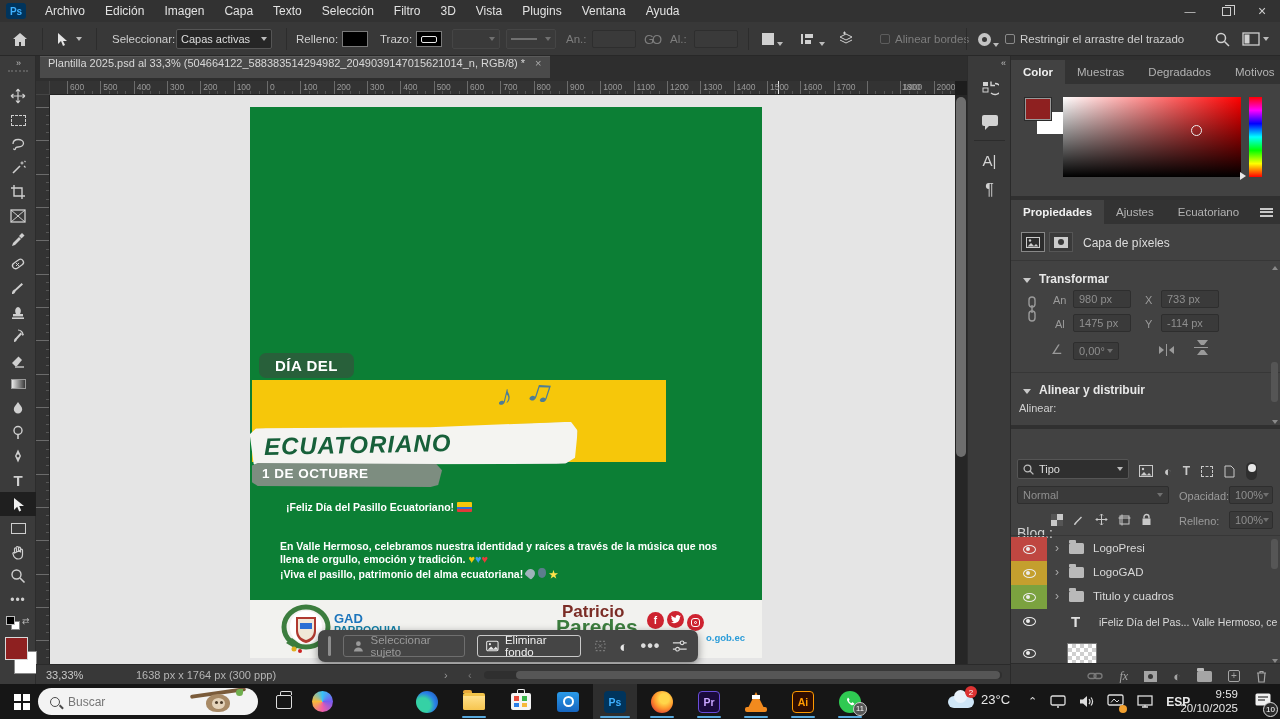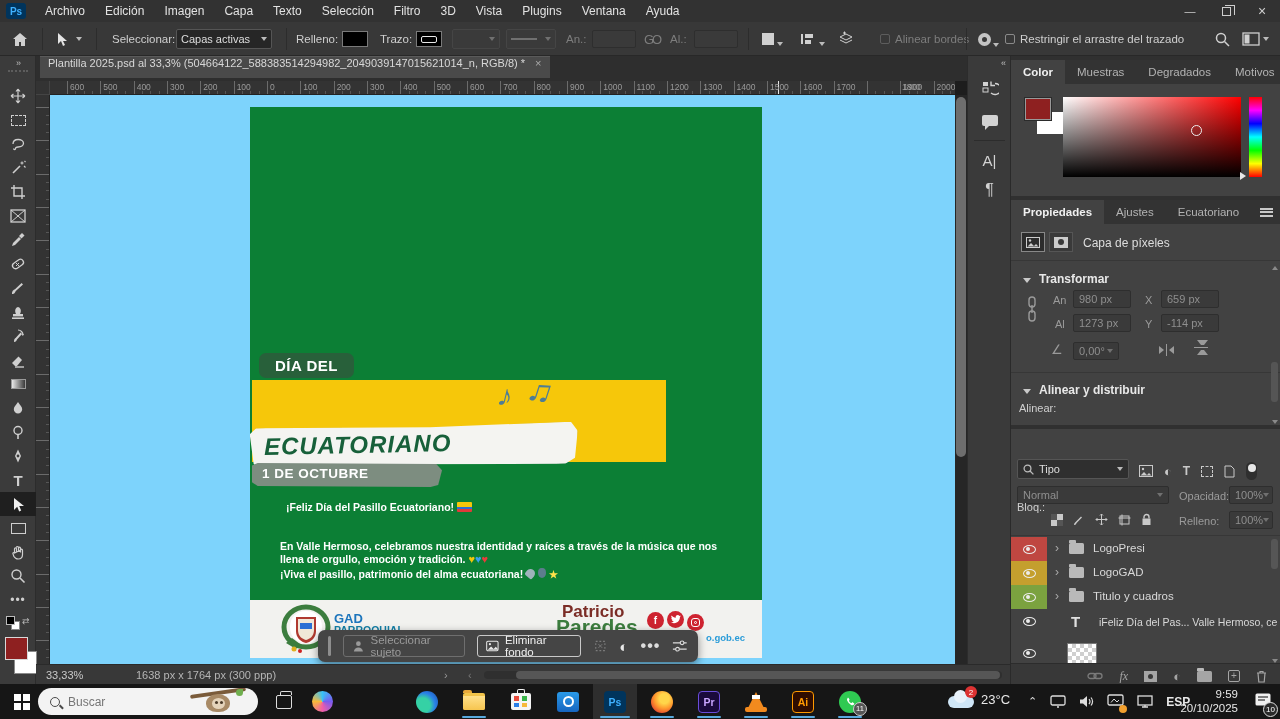--- a/index.html
+++ b/index.html
@@ -42,21 +42,21 @@
 .vtick{position:absolute;right:0;height:1px;width:13px;background:#6b6b6b}
 .vtick.minor{width:3px;background:#565656}
 .rulermarker{position:absolute;top:0;width:1px;height:14px;background:#e8e8e8}
 
 .toolbar{position:absolute;left:0;top:56px;width:36px;height:628px;background:#3b3b3b;border-right:1px solid #2c2c2c}
 .tool{position:absolute;left:0;width:36px;height:24px;display:flex;align-items:center;justify-content:center;color:#cfcfcf}
 .tool.sel{background:#1f1f1f}
 .tool svg{display:block}
 .chev2{color:#bdbdbd;font-size:9px;letter-spacing:-1px}
 
-.pasteboard{position:absolute;left:50px;top:95px;width:905px;height:569px;background:#7dd3fc;overflow:hidden}
+.pasteboard{position:absolute;left:50px;top:95px;width:905px;height:569px;background:#e5e5e5;overflow:hidden}
 .poster{position:absolute;left:200px;top:12px;width:512px;height:551px;background:#0c7f35;overflow:hidden}
 .kicker{position:absolute;left:9px;top:246px;background:#28603a;color:#fff;font-weight:bold;font-size:15px;padding:4px 16px;border-radius:7px;letter-spacing:.5px}
 .yellowband{position:absolute;left:2px;top:273px;width:414px;height:82px;background:#f6c70a}
 .ptitle{position:absolute;left:12px;top:276px;font-style:italic;font-weight:bold;font-size:37px;color:#0d6a33;letter-spacing:1px}
 .note{position:absolute;color:#4e7d95;font-weight:bold}
 .torn{position:absolute;left:0px;top:318px;width:328px;height:42px;background:#f4f4f1;transform:rotate(-1.2deg);clip-path:polygon(0 14%,2% 0,55% 6%,98% 0,100% 22%,99% 86%,96% 100%,40% 92%,3% 100%,1% 84%);box-shadow:0 1px 3px rgba(0,0,0,.25)}
 .psub{position:absolute;left:14px;top:324px;font-style:italic;font-weight:bold;font-size:24px;color:#17603a;transform:rotate(-1.2deg);letter-spacing:1px}
 .dateband{position:absolute;left:2px;top:356px;width:190px;height:24px;background:#7d8d80;clip-path:polygon(0 10%,3% 0,97% 4%,100% 30%,98% 92%,94% 100%,3% 96%,0 80%)}
 .pdate{position:absolute;left:12px;top:359px;font-weight:bold;font-size:13.5px;color:#fff;letter-spacing:.5px}
 .ptext{position:absolute;color:#fff;font-weight:bold;font-size:10.5px;line-height:13px}
@@ -774,25 +774,25 @@
           <rect x="2" y="1" width="6" height="10" rx="3" fill="none" stroke="#9a9a9a" stroke-width="1.4"></rect>
           <rect x="2" y="15" width="6" height="10" rx="3" fill="none" stroke="#9a9a9a" stroke-width="1.4"></rect>
           <path d="M5 9v8" stroke="#9a9a9a" stroke-width="1.4"></path>
         </svg>
       <span class="flabel" style="position:absolute;left:42px;top:94px">An</span>
       <div class="pfield" style="position:absolute;left:62px;top:90px;width:58px">
           <span>980 px</span>
         </div>
       <span class="flabel" style="position:absolute;left:134px;top:94px">X</span>
       <div class="pfield" style="position:absolute;left:150px;top:90px;width:58px">
-          <span>659 px</span>
+          <span>733 px</span>
         </div>
       <span class="flabel" style="position:absolute;left:44px;top:118px">Al</span>
       <div class="pfield" style="position:absolute;left:62px;top:114px;width:58px">
-          <span>1273 px</span>
+          <span>1475 px</span>
         </div>
       <span class="flabel" style="position:absolute;left:134px;top:118px">Y</span>
       <div class="pfield" style="position:absolute;left:150px;top:114px;width:58px">
           <span>-114 px</span>
         </div>
       <span style="position:absolute;left:40px;top:142px;color:#9a9a9a;font-size:13px">∠</span>
       <div class="pfield" style="position:absolute;left:62px;top:142px;width:46px">
           <span>0,00°</span>
           <span class="caret dim" style="margin-left:auto"></span>
         </div>
@@ -846,21 +846,21 @@
       <div class="pfield" style="position:absolute;left:6px;top:57px;width:152px">
           <span>Normal</span>
           <span class="caret dim" style="margin-left:auto"></span>
         </div>
       <span class="flabel" style="position:absolute;left:168px;top:61px">Opacidad:</span>
       <div class="pfield" style="position:absolute;left:218px;top:57px;width:44px">
           <span>100%</span>
           <span class="caret dim" style="margin-left:auto"></span>
         </div>
 
-      <span style="position:absolute;left:6px;top:72px;font-size:11px;color:#cfcfcf">Bloq.:</span>
+      <span style="position:absolute;left:6px;top:96px;font-size:14px;color:#cfcfcf">Bloq.:</span>
       <div style="position:absolute;left:40px;top:84px;display:flex;gap:10px;align-items:center">
         <div style="width:12px;height:12px;background:conic-gradient(#c9c9c9 25%,#555 0 50%,#c9c9c9 0 75%,#555 0)"></div>
         <svg width="12" height="12" viewBox="0 0 12 12">
             <path d="M1 11c2 0 2-1 2.6-2L9 3.5 8 2.5 2.6 8C2 9 1 9 1 11z" fill="#c9c9c9"></path>
           </svg>
         <svg width="13" height="13" viewBox="0 0 13 13">
             <path d="M6.5 1v11M1 6.5h11M6.5 1 5 2.5M6.5 1 8 2.5M1 6.5 2.5 5M1 6.5 2.5 8M12 6.5 10.5 5M12 6.5 10.5 8M6.5 12 5 10.5M6.5 12 8 10.5" stroke="#c9c9c9" fill="none"></path>
           </svg>
         <svg width="13" height="12" viewBox="0 0 13 12">
             <rect x="2" y="2" width="9" height="8" fill="none" stroke="#c9c9c9"></rect>

